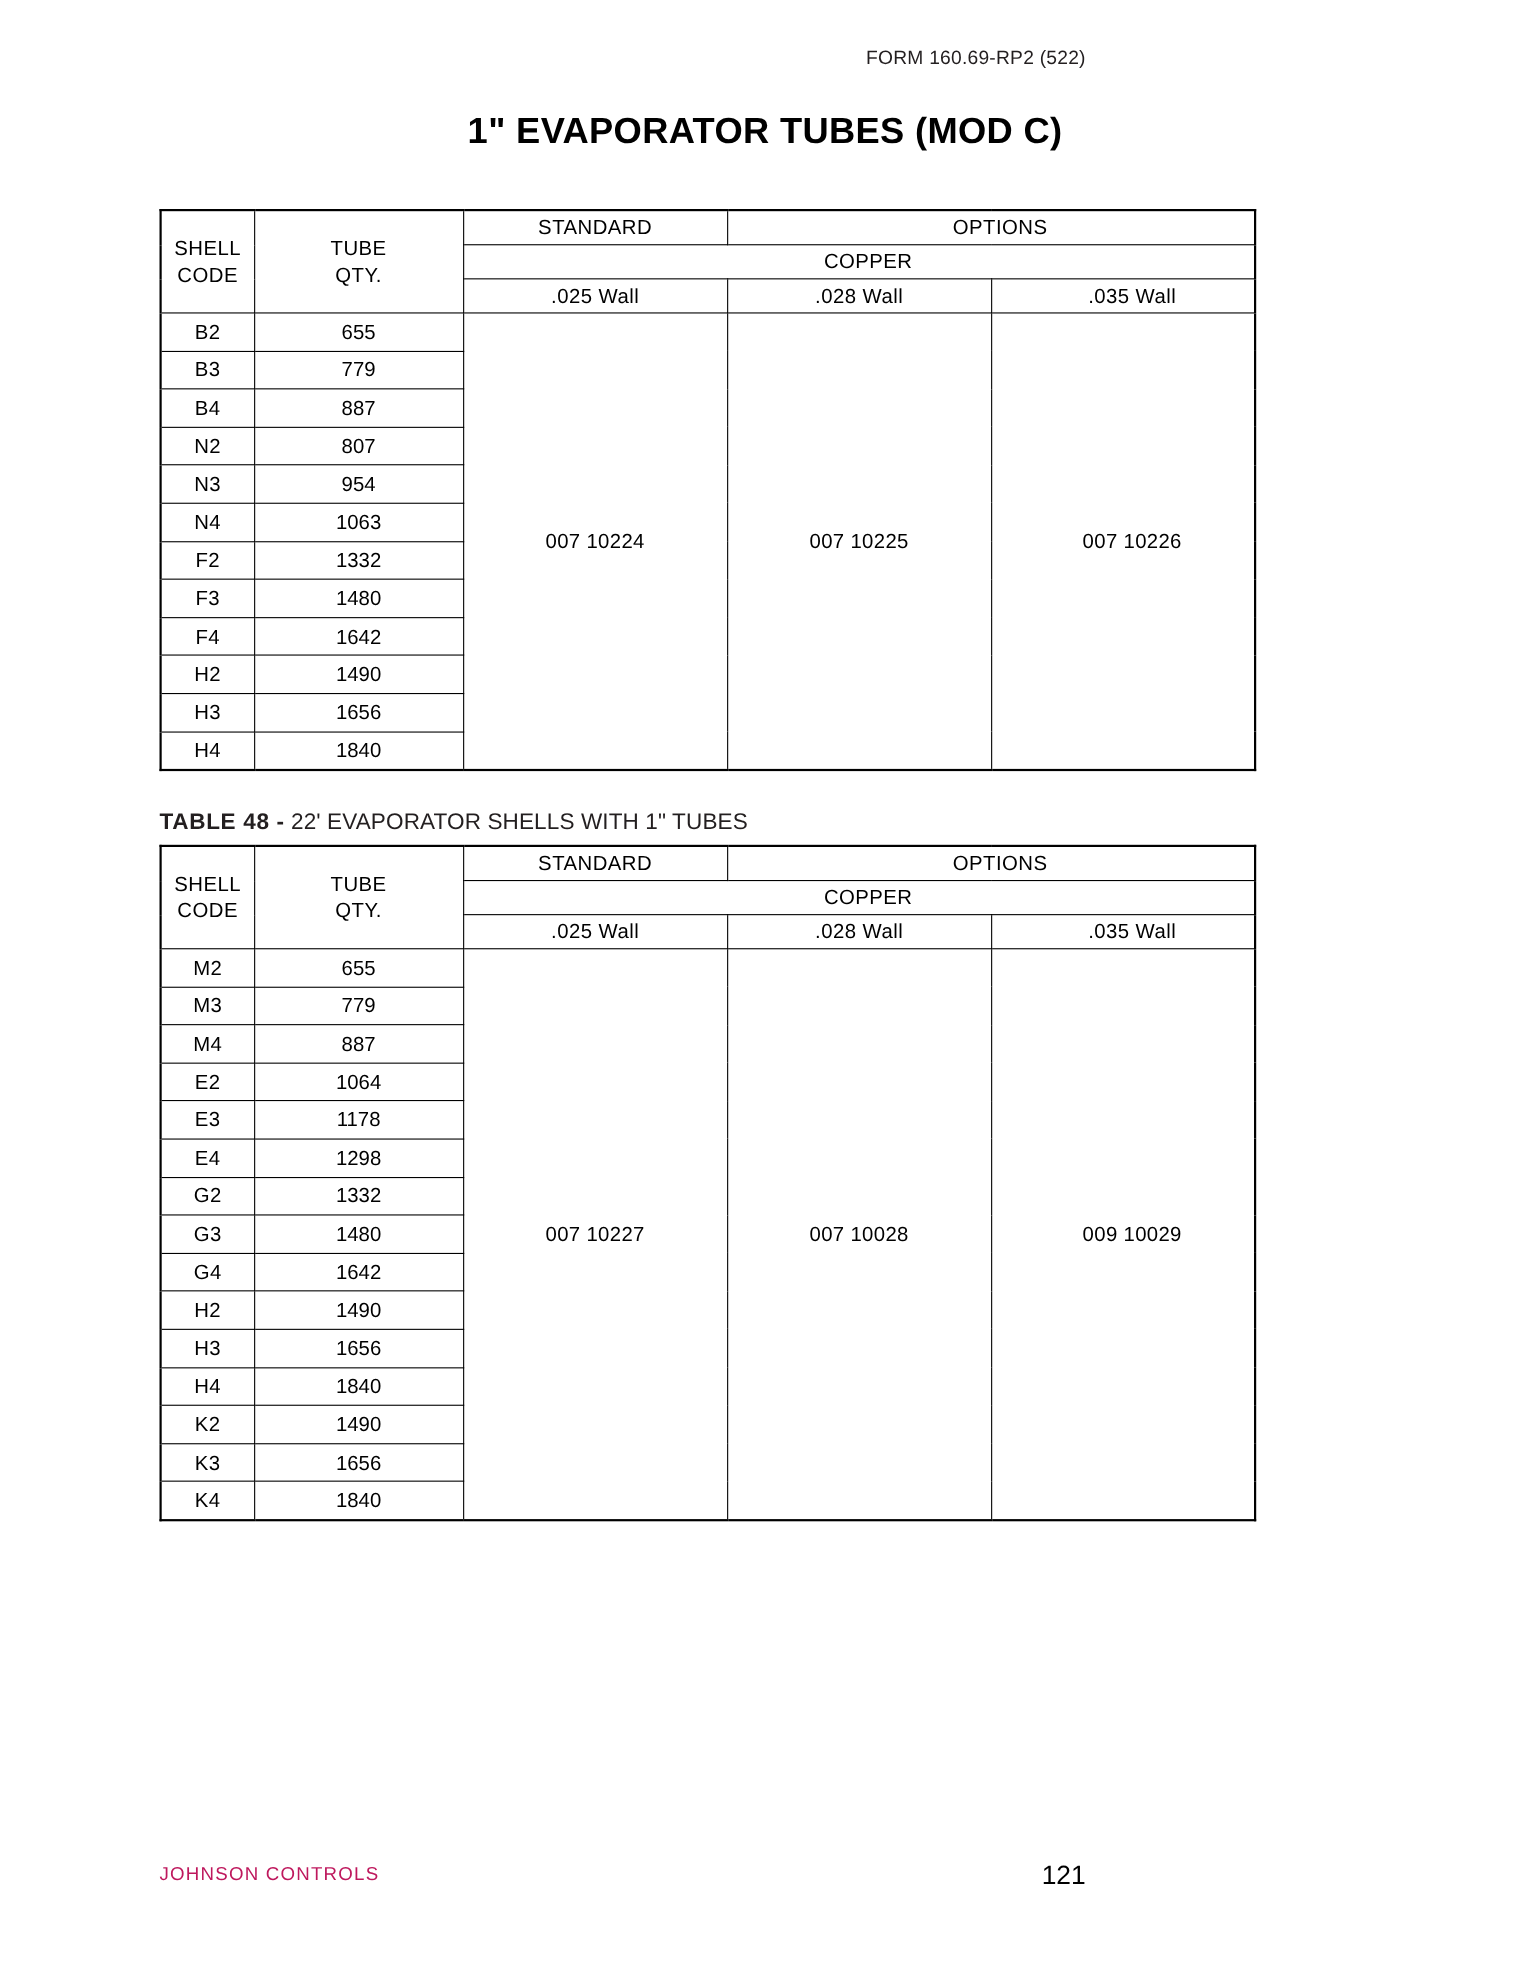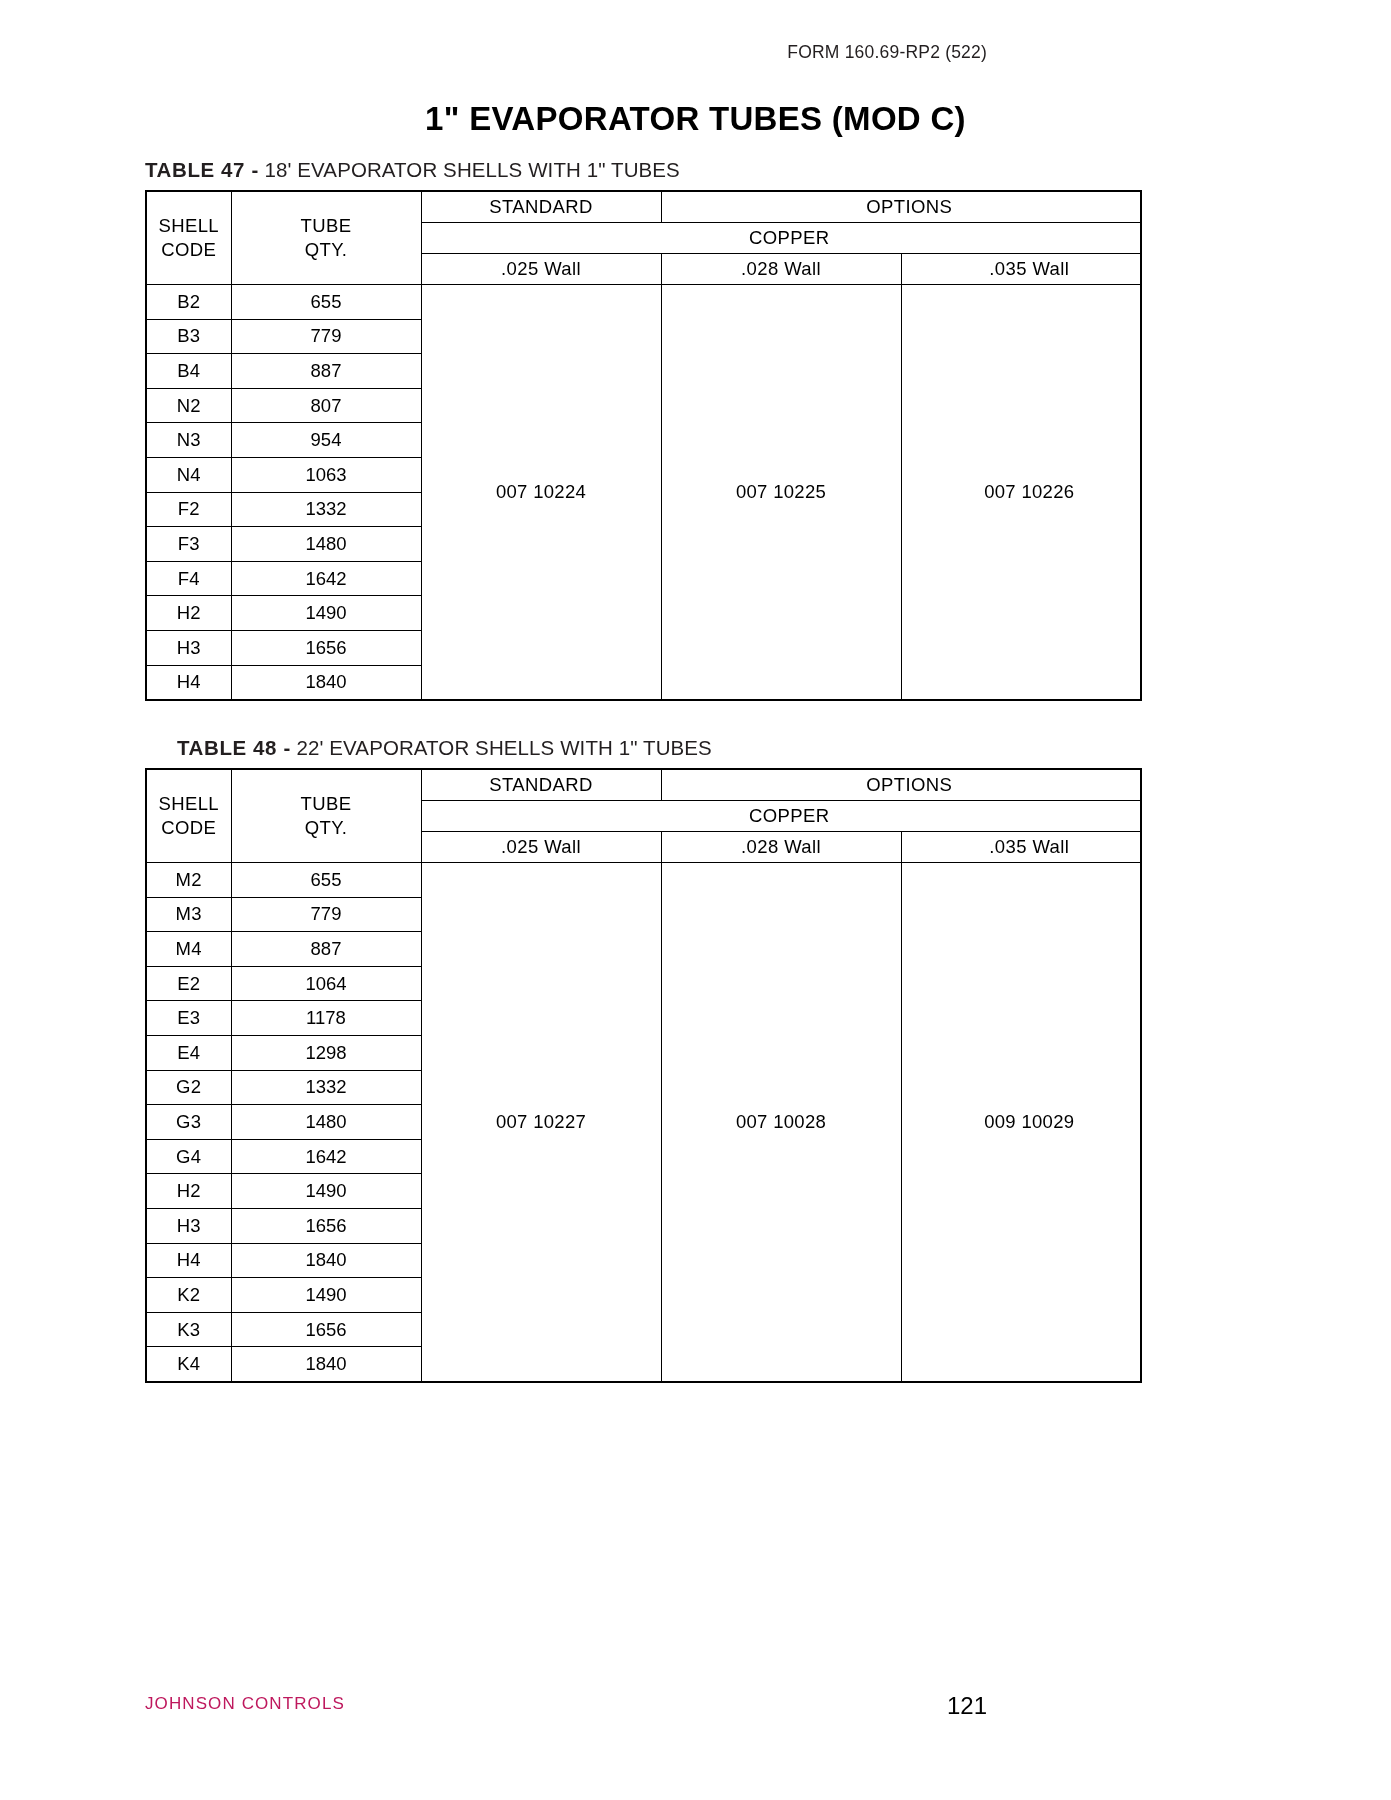--- a/index.html
+++ b/index.html
@@ -151,24 +151,20 @@
 </style>
 </head>
 <body>
 
 <div class="page">
 
   <div class="form-header">FORM 160.69-RP2 (522)</div>
 
   <div class="doc-title">1" EVAPORATOR TUBES (MOD C)</div>
 
-  <div class="table-caption" style="top:158px;">
-    <span class="cap-label">TABLE 47 -</span>
-    <span class="cap-text">18' EVAPORATOR SHELLS WITH 1" TUBES</span>
-  </div>
 
   <table class="tbl" style="top:190px;">
     <colgroup>
       <col class="col-code">
         <col class="col-qty">
       <col class="col-p1">
         <col class="col-p2">
         <col class="col-p3">
     </colgroup>
     <tbody>
@@ -240,21 +236,21 @@
         <td class="code-cell outer-l">H3</td>
         <td class="qty-cell thick-div">1656</td>
       </tr>
       <tr>
         <td class="code-cell outer-l outer-b">H4</td>
         <td class="qty-cell thick-div outer-b">1840</td>
       </tr>
     </tbody>
   </table>
 
-  <div class="table-caption" style="top:736px;margin-left:32px;">
+  <div class="table-caption" style="top:736px;">
     <span class="cap-label">TABLE 48 -</span>
     <span class="cap-text">22' EVAPORATOR SHELLS WITH 1" TUBES</span>
   </div>
 
   <table class="tbl" style="top:768px;">
     <colgroup>
       <col class="col-code">
         <col class="col-qty">
       <col class="col-p1">
         <col class="col-p2">

